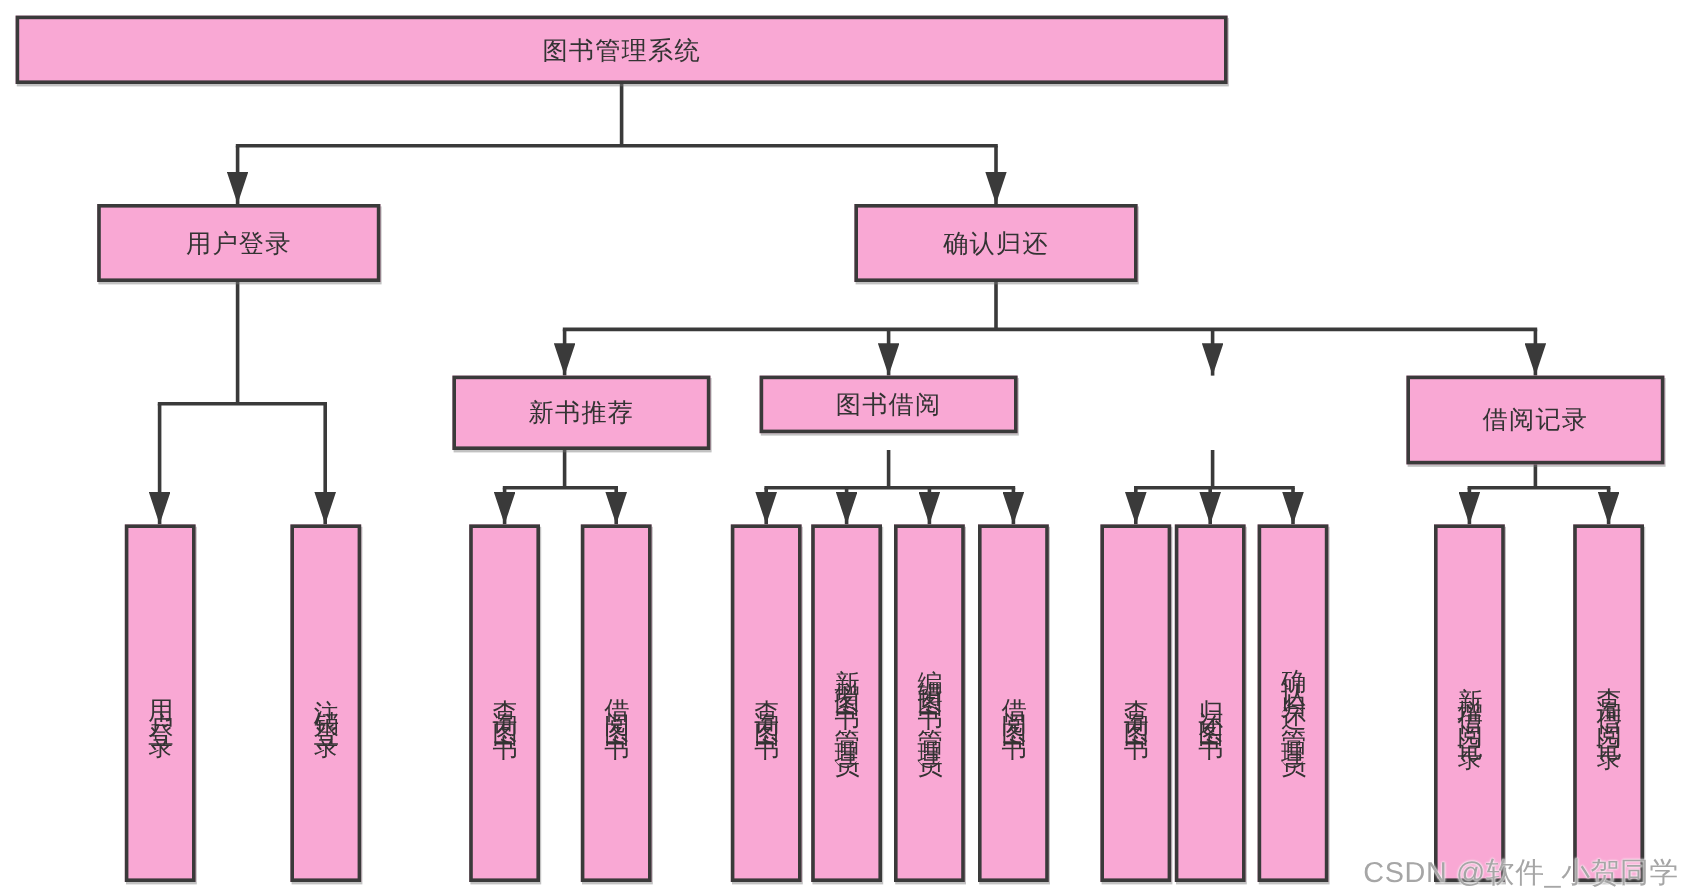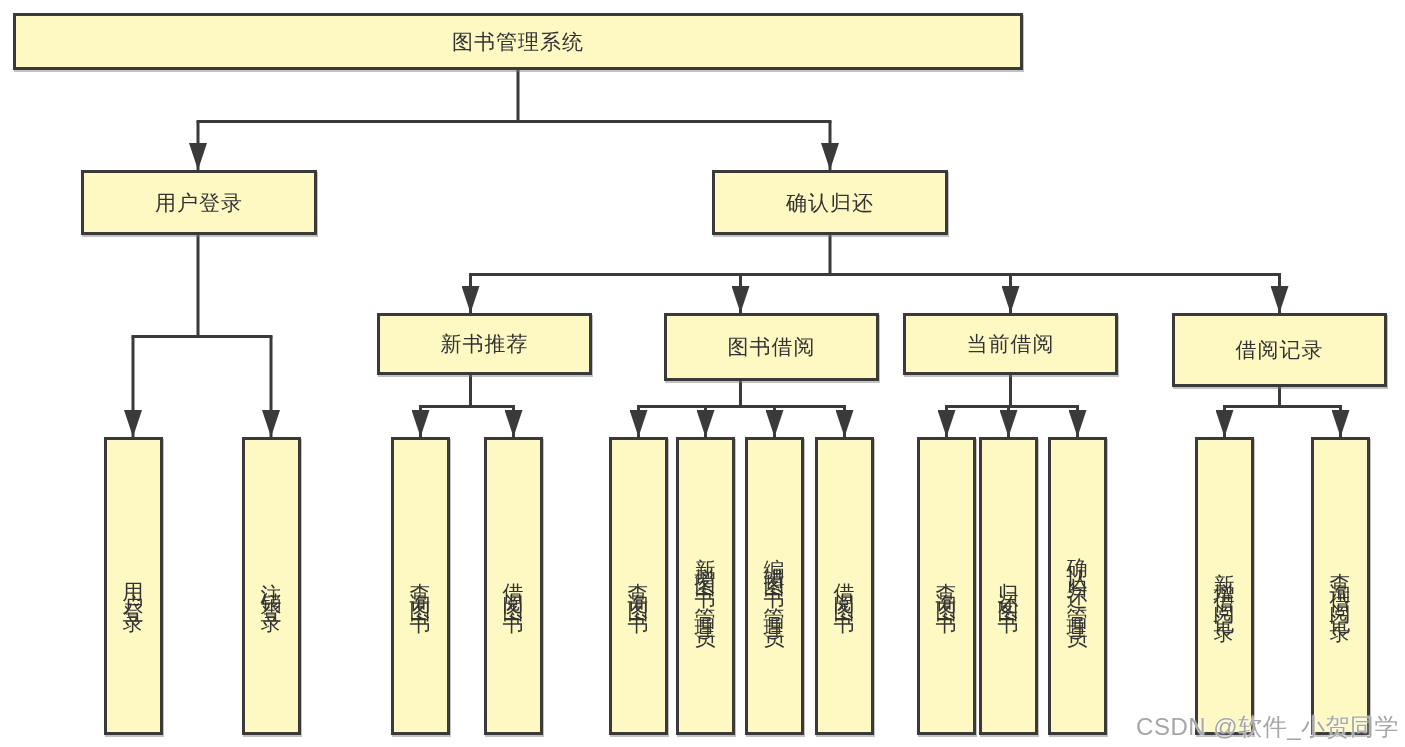--- a/index.html
+++ b/index.html
@@ -2,21 +2,21 @@
 <html><head>
 <meta charset="utf-8">
 <style>
   html,body{margin:0;padding:0;background:#ffffff;}
   body{width:1405px;height:747px;position:relative;overflow:hidden;
        font-family:"Liberation Sans",sans-serif;}
   .stage{position:absolute;left:0;top:0;width:1405px;height:747px;}
   svg.connectors{position:absolute;left:0;top:0;z-index:1;}
   .node{
     position:absolute;z-index:2;box-sizing:border-box;
-    border:3px solid #3a3a3a;background:#fef9c3;color:#333333;
+    border:3px solid #3a3a3a;background:#f9a8d4;color:#333333;
     display:flex;align-items:center;justify-content:center;
     font-size:21px;letter-spacing:1px;
     box-shadow:1px 2px 0 rgba(120,120,120,0.45);
   }
   .node.v{
     writing-mode:vertical-rl;text-orientation:mixed;
     letter-spacing:10px;line-height:1;
   }
   .watermark{
     position:absolute;z-index:3;right:6px;top:711px;
@@ -77,22 +77,21 @@
       <path d="M1340.5 406.5 V437" marker-end="url(#arw)"></path>
     </g>
   </svg>
 
   <div class="node" style="left:13px;top:13px;width:1010px;height:57px">图书管理系统</div>
 
   <div class="node" style="left:81px;top:170px;width:236px;height:65px">用户登录</div>
   <div class="node" style="left:712px;top:170px;width:236px;height:65px">确认归还</div>
 
   <div class="node" style="left:377px;top:313px;width:215px;height:62px">新书推荐</div>
-  <div class="node" style="left:664px;top:313px;width:215px;height:68px">图书借阅</div>
-  <div class="node" style="left:903px;top:313px;width:215px;height:62px">当前借阅</div>
+  <div class="node" style="left:633px;top:313px;width:215px;height:48px">图书借阅</div>
   <div class="node" style="left:1172px;top:313px;width:215px;height:74px">借阅记录</div>
 
   <div class="node v" style="left:104px;top:437px;width:59px;height:298px">用户登录</div>
   <div class="node v" style="left:242px;top:437px;width:59px;height:298px">注销登录</div>
 
   <div class="node v" style="left:391px;top:437px;width:59px;height:298px">查询图书</div>
   <div class="node v" style="left:484px;top:437px;width:59px;height:298px">借阅图书</div>
 
   <div class="node v" style="left:609px;top:437px;width:59px;height:298px">查询图书</div>
   <div class="node v" style="left:676px;top:437px;width:59px;height:298px">新增图书（管理员）</div>

